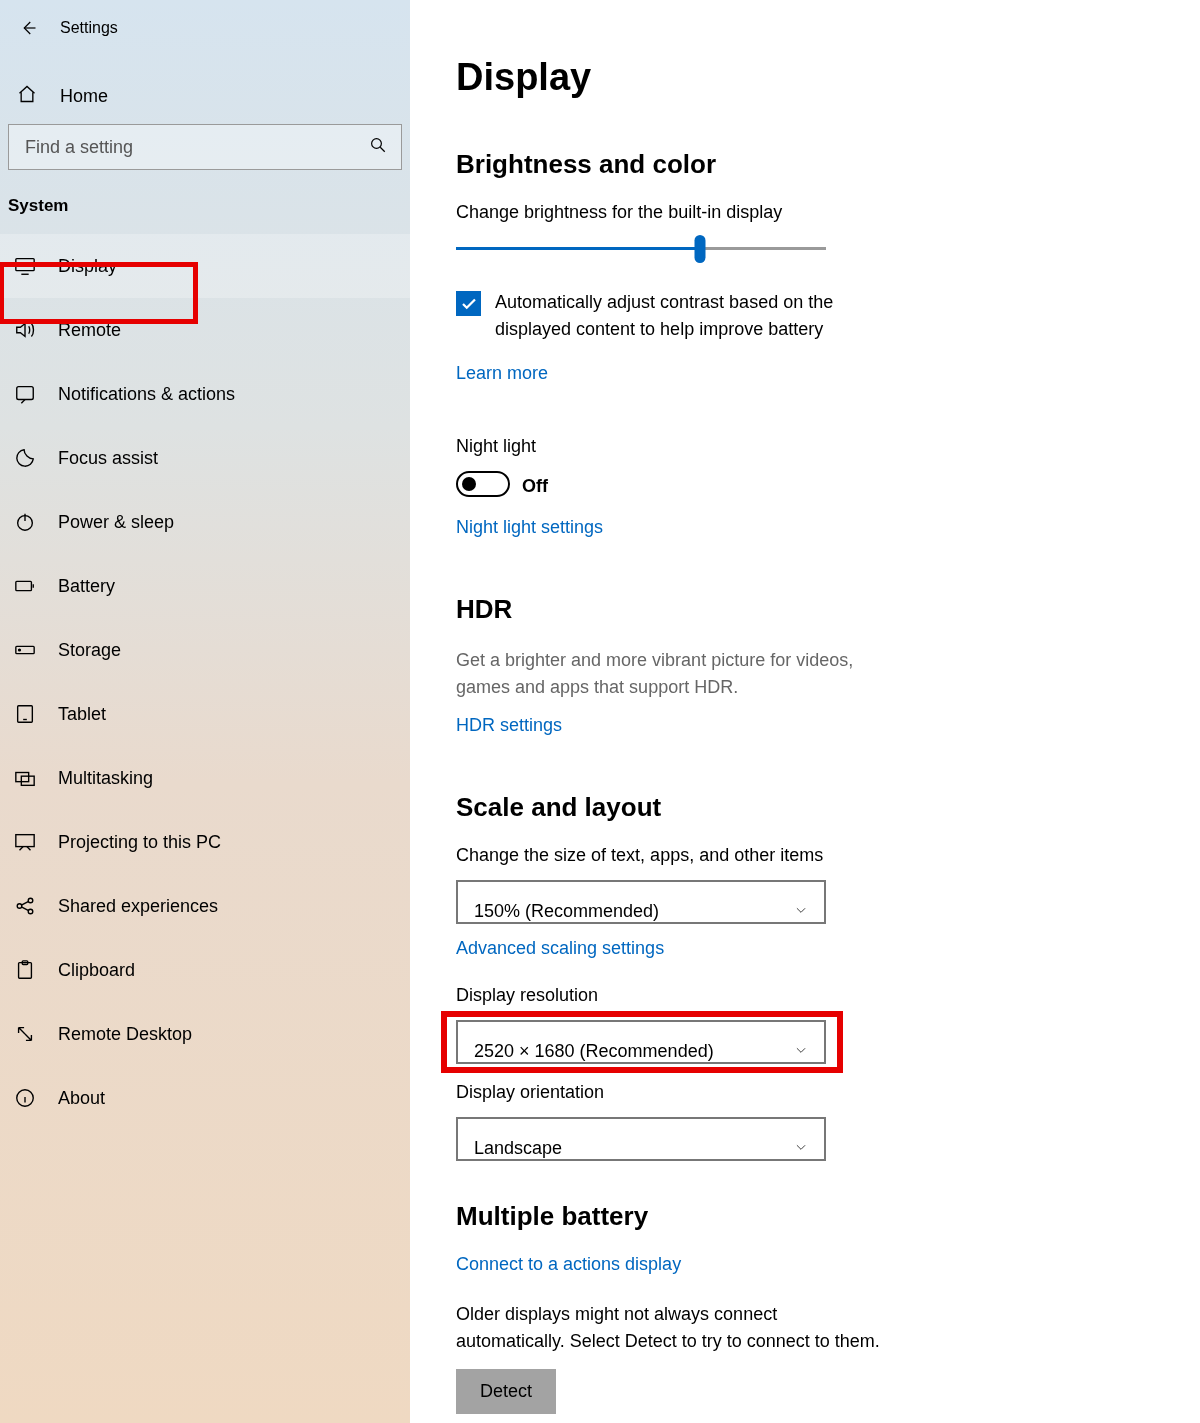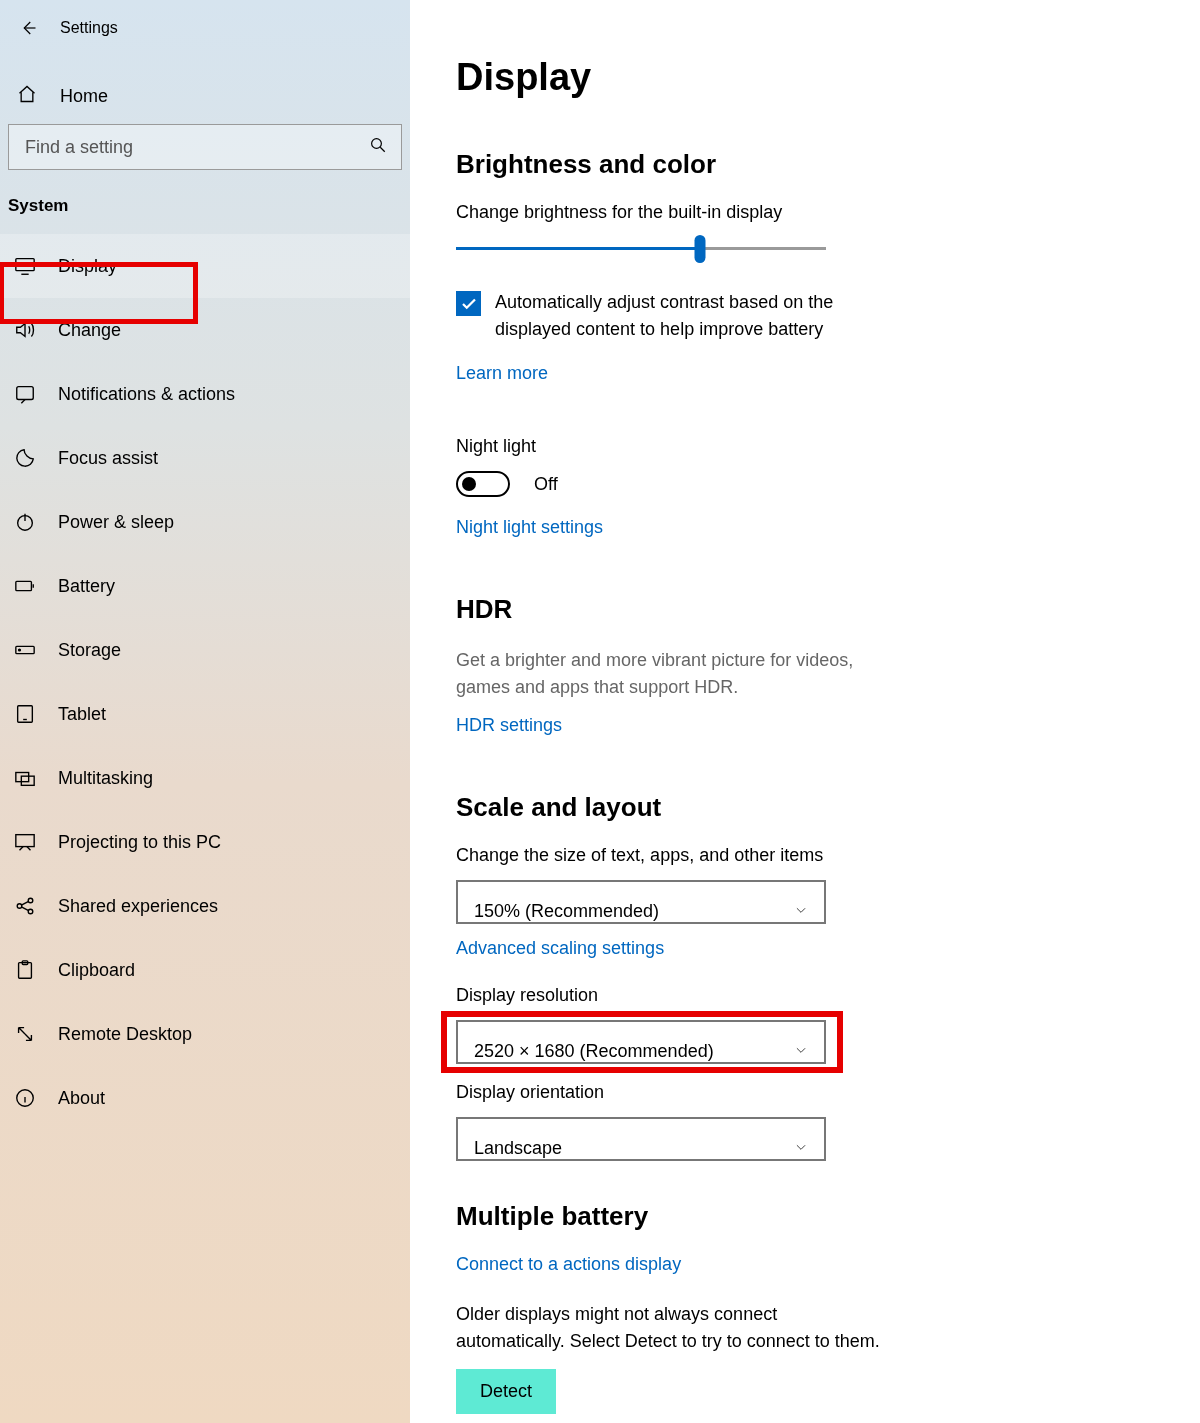--- a/index.html
+++ b/index.html
@@ -34,30 +34,30 @@
   .row-check { display:flex; gap:14px; align-items:flex-start; margin-bottom:20px;justify-content:space-between; }
   .checkbox { width:25px; height:25px; background:#0067c0; display:flex; align-items:center; justify-content:center; flex-shrink:0; margin-top:2px; }
   .checkbox svg { stroke:#fff; }
   .check-label { font-size:18px; line-height:1.5; max-width:540px; }
   
   .slider { width:370px; height:24px; position:relative; margin-bottom:28px; margin-top:4px; }
   .slider-track { position:absolute; top:10px; left:0; right:0; height:3px; background:#9a9a9a; }
   .slider-fill { position:absolute; top:10px; left:0; height:3px; background:#0067c0; width:66%; }
   .slider-thumb { position:absolute; top:-2px; width:11px; height:28px; border-radius:6px; background:#0067c0; left:66%; transform:translateX(-50%); }
   
-  .toggle-row { display:flex; align-items:center; gap:24px; margin-bottom:20px; }
+  .toggle-row { display:flex; align-items:flex-end; gap:12px; margin-bottom:20px;font-weight:bold; }
   .toggle { width:54px; height:26px; border:2px solid #000; border-radius:16px; position:relative; box-sizing:border-box; }
   .toggle-knob { width:14px; height:14px; border-radius:50%; background:#000; position:absolute; top:4px; left:4px; }
   .toggle-label { font-size:18px; }
   
   .dropdown { width:370px; height:44px; border:2px solid #777; display:flex; align-items:flex-end; justify-content:space-between; padding:0 16px; font-size:18px; box-sizing:border-box; }
   .dropdown-wrap { margin-bottom:14px; position:relative; }
   .dropdown .chev { color:#333; }
   .hl-dd { position:absolute; border:6px solid #e60000; left:-15px; top:-9px; width:390px; height:50px; pointer-events:none; }
-  .btn-grey { background:#5eead4; border:none; padding:12px 24px; font-size:18px; }
+  .btn-grey { background:#a3a3a3; border:none; padding:12px 24px; font-size:18px; }
   .mb26 { margin-bottom:26px; }
   .block { display:block; }
 </style>
 </head>
 <body>
 
 <div class="root">
 
   <aside class="sidebar">
     <div class="sidebar-header">
@@ -105,21 +105,21 @@
         <span>Display</span>
       </div>
       <div class="nav-item">
         <span class="icon">
             <svg width="22" height="22" viewBox="0 0 24 24" fill="none" stroke="#000" stroke-width="1.5">
               <path d="M3 9v6h4l5 4V5L7 9H3z"></path>
               <path d="M16 8c1.5 1.5 1.5 6.5 0 8"></path>
               <path d="M19 5c3 3 3 11 0 14"></path>
             </svg>
           </span>
-        <span>Change</span>
+        <span>Remote</span>
       </div>
       <div class="nav-item">
         <span class="icon">
             <svg width="22" height="22" viewBox="0 0 24 24" fill="none" stroke="#000" stroke-width="1.5">
               <rect x="3" y="4" width="18" height="14" rx="2"></rect>
               <path d="M8 22l4-4"></path>
             </svg>
           </span>
         <span>Notifications &amp; actions</span>
       </div>

